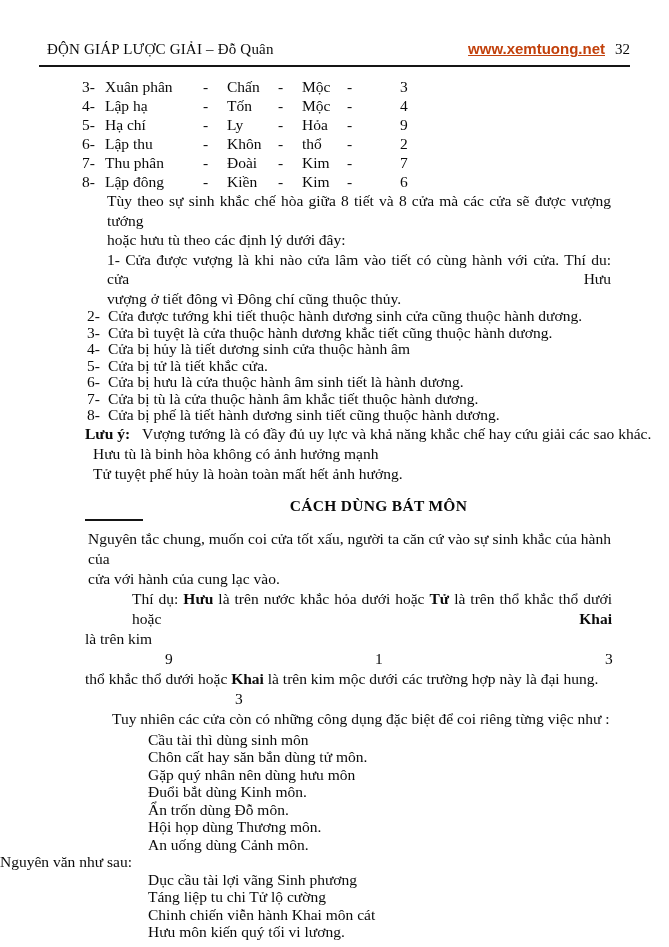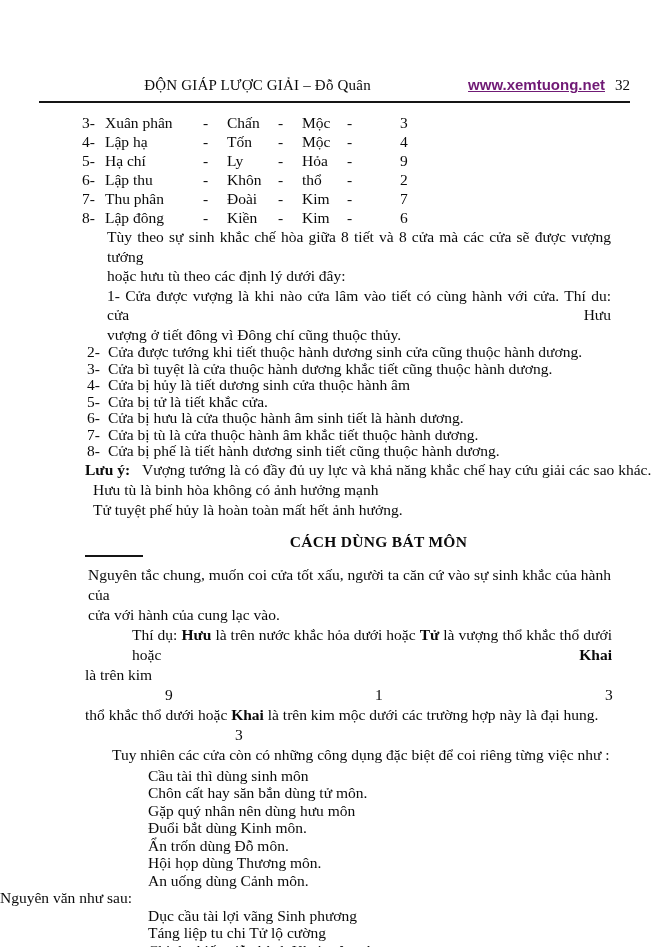--- a/index.html
+++ b/index.html
@@ -1,23 +1,23 @@
 <!DOCTYPE html>
 <html><head>
 <meta charset="utf-8">
 <style>
   html,body{margin:0;padding:0;background:#ffffff;}
   .page{
     position:relative;width:669px;height:947px;background:#ffffff;overflow:hidden;
     font-family:"Liberation Serif",serif;color:#0a0a0a;font-size:15.5px;
   }
   
-  .hdr{display:flex;align-items:baseline;margin:0 39px;padding:40px 0 7px 8px;border-bottom:2px solid #151515;text-align:center;}
+  .hdr{display:flex;align-items:baseline;margin:0 39px;padding:40px 0 7px 8px;border-bottom:2px solid #151515;}
   .hdr-title{flex:1;font-size:15px;letter-spacing:.2px;}
-  .hdr-link{font-family:"Liberation Sans",sans-serif;font-weight:bold;font-size:15px;color:#701a75;text-decoration:underline;cursor:pointer;margin-top:36px;}
+  .hdr-link{font-family:"Liberation Sans",sans-serif;font-weight:bold;font-size:15px;color:#c2410c;text-decoration:underline;cursor:pointer;}
   .hdr-page{margin-left:10px;font-size:15px;}
   
   .tbl{margin:10px 0 0 82px;}
   .trow{display:grid;grid-template-columns:23px 98px 24px 51px 24px 45px 53px auto;line-height:19px;}
   
   .jl{text-align:justify;text-align-last:justify;}
   .intro,.item1{margin:0 58px 0 107px;line-height:19.5px;}
   .rules{margin-left:87px;line-height:16.5px;}
   .rrow{display:flex;}
   .rnum{width:21px;flex:0 0 21px;}
@@ -163,21 +163,21 @@
 
   <div class="sec-head">CÁCH DÙNG BÁT MÔN</div>
   <div class="sec-rule"></div>
 
   <div class="principle">
     <div class="jl">Nguyên tắc chung, muốn coi cửa tốt xấu, người ta căn cứ vào sự sinh khắc của hành của</div>
     <div>cửa với hành của cung lạc vào.</div>
   </div>
 
   <div class="example">
-    <div class="ex-l1 jl"><span>Thí dụ: </span><span class="b">Hưu</span><span> là trên nước khắc hỏa dưới hoặc </span><span class="b">Tử</span><span> là vượng thổ khắc thổ dưới hoặc </span><span class="b">Khai</span></div>
+    <div class="ex-l1 jl"><span>Thí dụ: </span><span class="b">Hưu</span><span> là trên nước khắc hỏa dưới hoặc </span><span class="b">Tử</span><span> là trên thổ khắc thổ dưới hoặc </span><span class="b">Khai</span></div>
     <div>là trên kim</div>
   </div>
 
   <div class="numrow">
     <span class="n9">9</span>
     <span class="n1">1</span>
     <span class="n3">3</span>
   </div>
 
   <div class="example">

